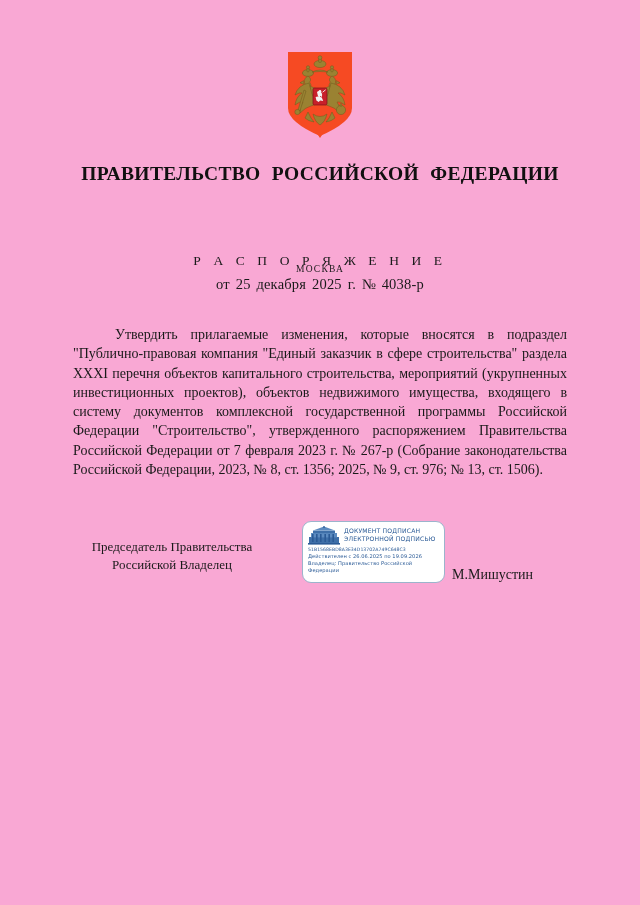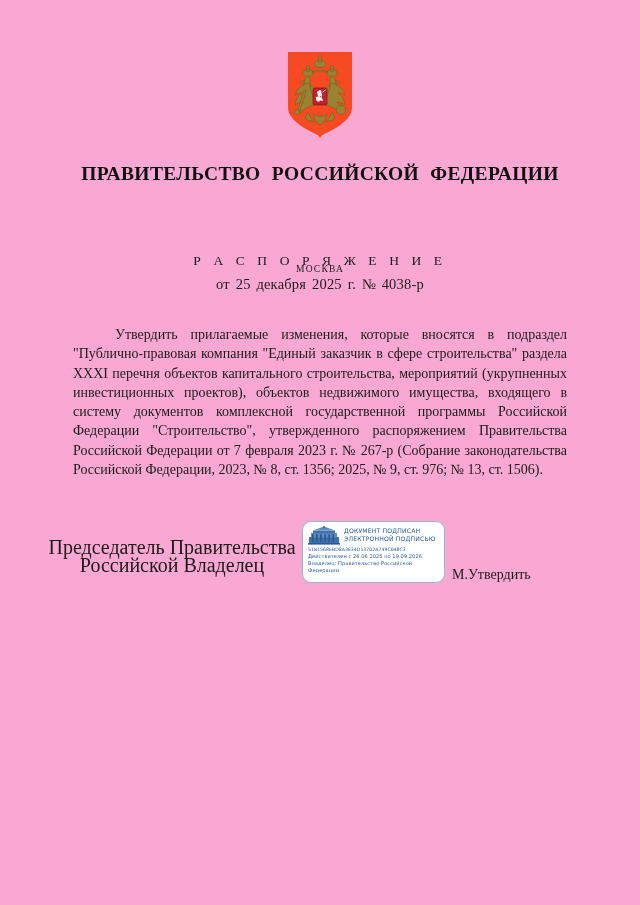--- a/index.html
+++ b/index.html
@@ -94,21 +94,21 @@
     hyphens: none;
   }
 
   
   .sig-left {
     position: absolute;
     top: 538px;
     left: 48px;
     width: 248px;
     text-align: center;
-    font-size: 20px;
+    font-size: 13px;
     line-height: 18px;
     color: #1a1a1a;
   }
   .sig-name {
     position: absolute;
     top: 567px;
     left: 452px;
     width: 130px;
     text-align: left;
     font-size: 14px;
@@ -228,21 +228,21 @@
   <div class="hdr doc-date">от 25 декабря 2025 г.  № 4038-р</div>
   <div class="hdr doc-city">МОСКВА</div>
 
   <div class="body-text">Утвердить прилагаемые изменения, которые вносятся в подраздел "Публично-правовая компания "Единый заказчик в сфере строительства" раздела XXXI перечня объектов капитального строительства, мероприятий (укрупненных инвестиционных проектов), объектов недвижимого имущества, входящего в систему документов комплексной государственной программы Российской Федерации "Строительство", утвержденного распоряжением Правительства Российской Федерации от 7 февраля 2023 г. № 267-р (Собрание законодательства Российской Федерации, 2023, № 8, ст. 1356; 2025, № 9, ст. 976; № 13, ст. 1506).</div>
 
   <div class="sig-left">
     <div>Председатель Правительства</div>
     <div>Российской Владелец</div>
   </div>
 
-  <div class="sig-name">М.Утвердить</div>
+  <div class="sig-name">М.Мишустин</div>
 
   <div class="stamp">
     <div class="stamp-top">
       <div class="stamp-emblem">
         <svg viewBox="0 0 32 19" xmlns="http://www.w3.org/2000/svg" role="img" aria-label="government building">
           <rect x="1" y="11" width="30" height="6" fill="#3E6FA8"></rect>
           <rect x="3" y="7" width="26" height="4.4" fill="#5C8BC0"></rect>
           <g fill="#2A5A96">
             <rect x="4" y="8" width="1.6" height="8"></rect>
             <rect x="8" y="8" width="1.6" height="8"></rect>

